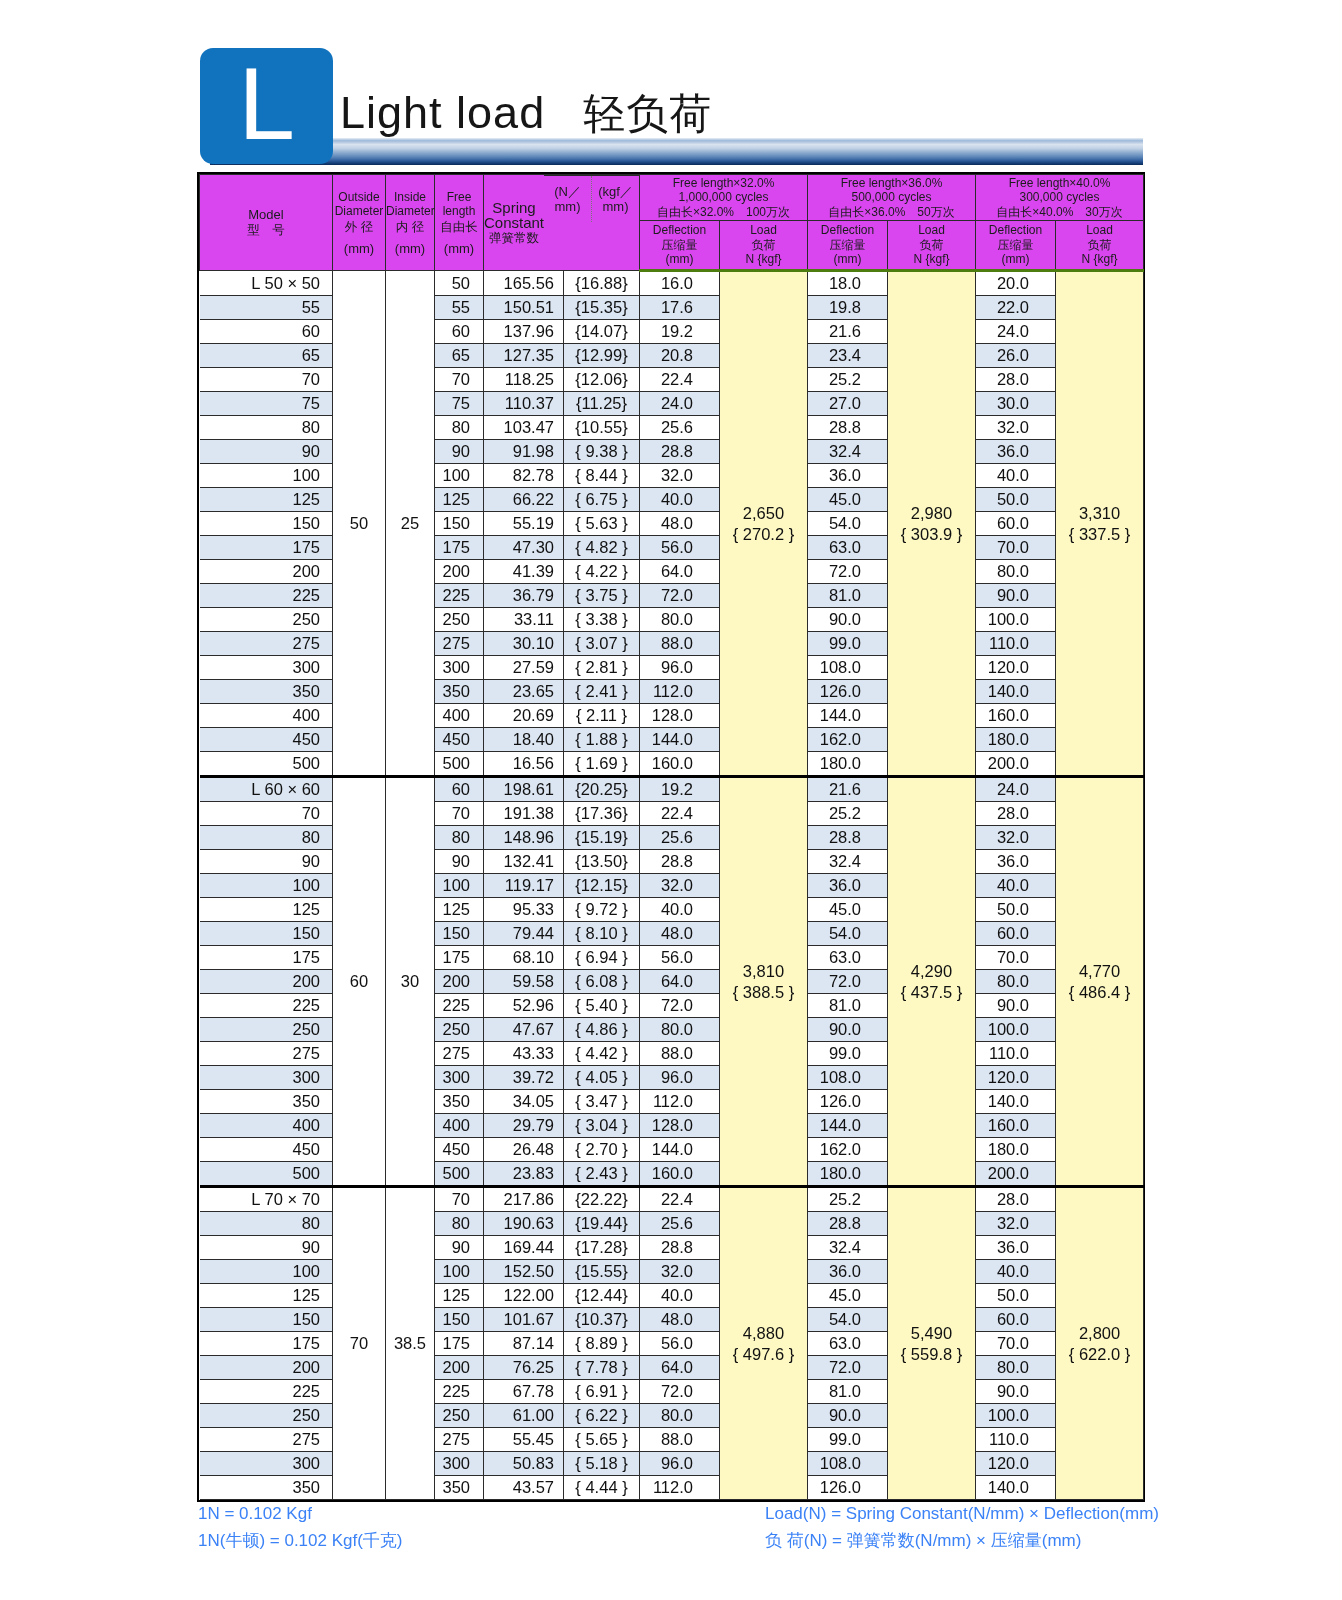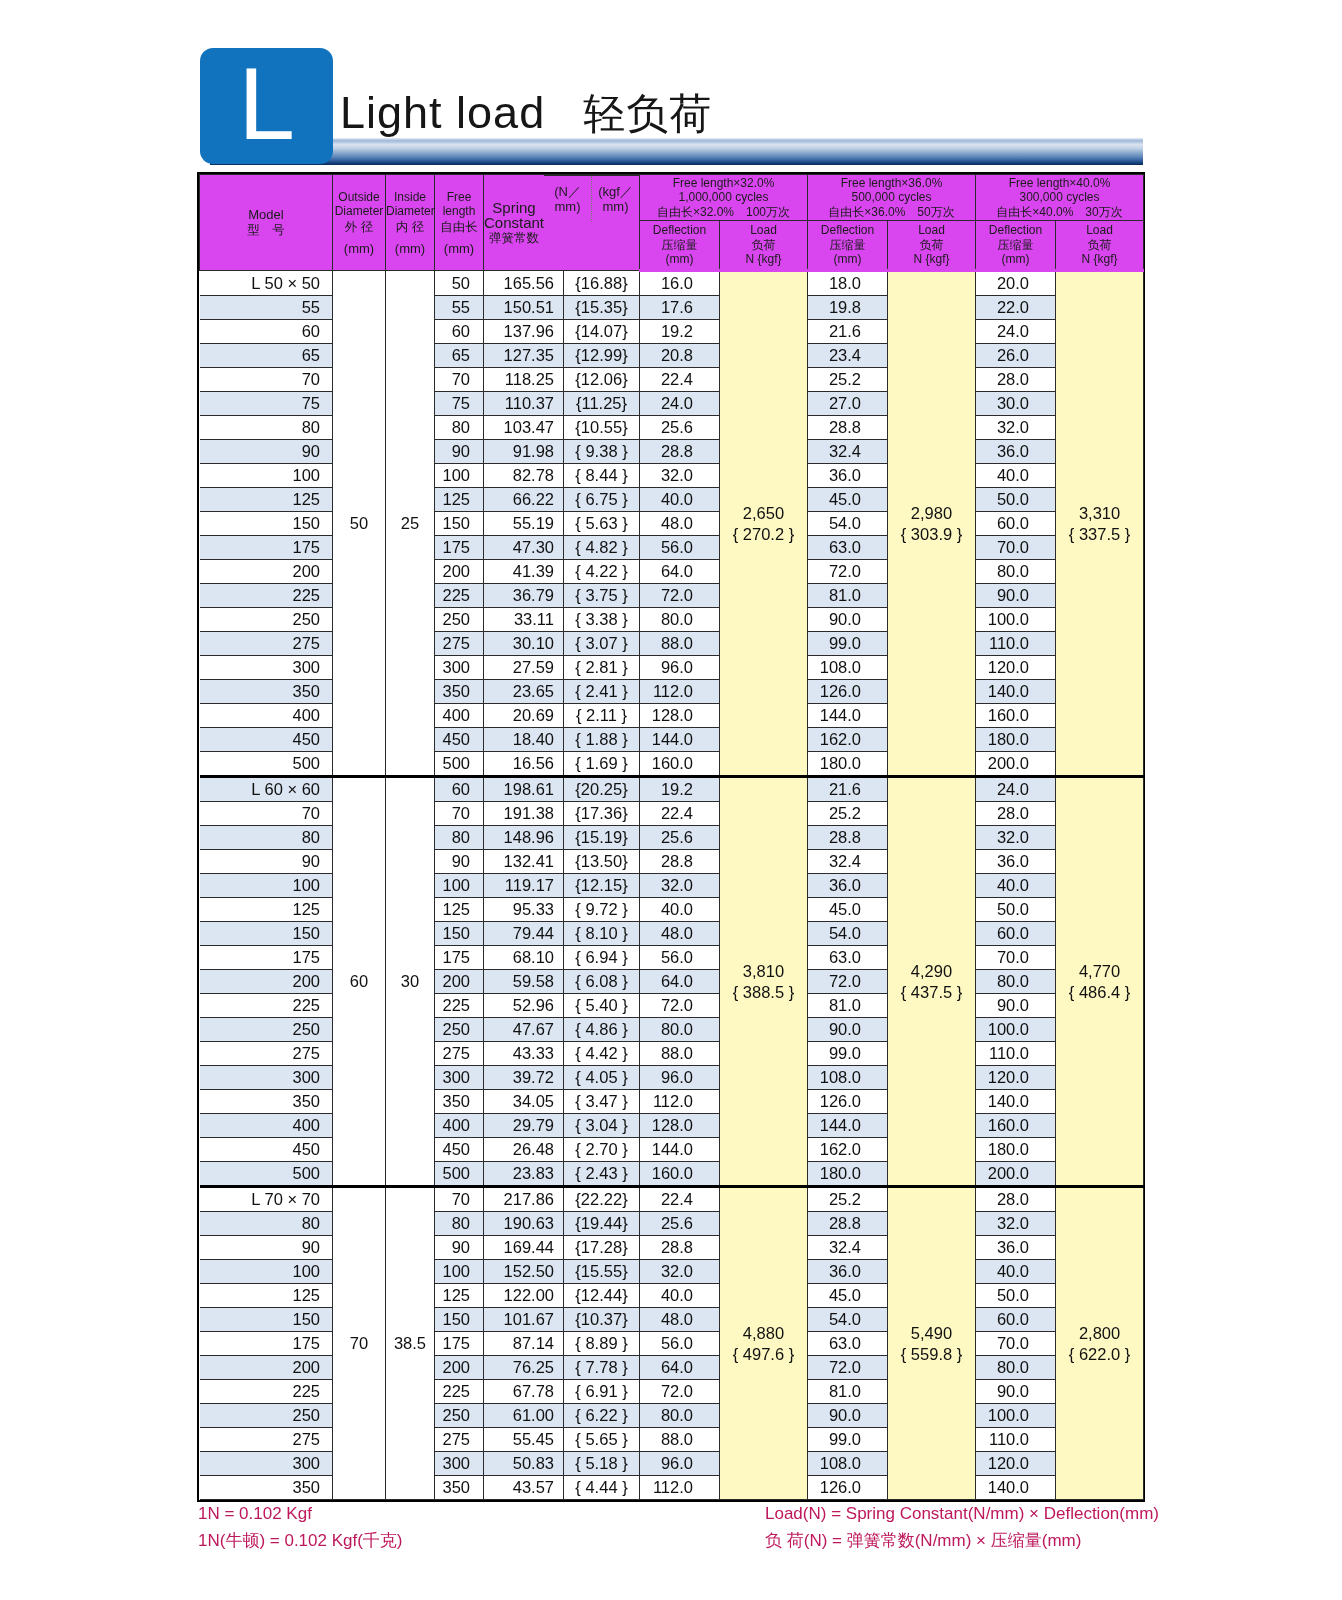--- a/index.html
+++ b/index.html
@@ -44,21 +44,21 @@
   thead th {
     background:#d946ef; font-weight:400; text-align:center;
     vertical-align:middle; padding:0; color:#1c1c1c;
   }
   thead .en  { font-size:13px; line-height:15px; }
   thead .zh  { font-size:12.5px; line-height:16px; }
   thead .unit{ font-size:13px; line-height:15px; }
   thead .small { font-size:12px; line-height:14.5px; }
   th.group-head { height:46px; }
   tr.subhead th { height:50px; }
-  thead tr:last-child th { border-bottom:3px solid #d946ef; }
+  thead tr:last-child th { border-bottom:3px solid #4d7c0f; }
 
   
   th.sc-cell { padding:0; height:96px; }
   .sc-inner { display:flex; flex-direction:row; height:100%; }
   .sc-title { flex:1; display:flex; flex-direction:column; justify-content:center; }
   .sc-units { display:flex; height:47px; border-top:1px solid #2b2b2b; }
   .sc-units span { flex:1; display:flex; align-items:center; justify-content:center; }
   .sc-units span + span { border-left:1px dotted #777; }
 
   
@@ -76,21 +76,21 @@
   tbody td.c-d  { text-align:right; padding-right:26px; }
   tbody td.c-load { text-align:center; background:#fef9c3; font-size:16.5px; line-height:21px; }
   tr.alt td.stripe { background:#dce6f3; }
   tr td.stripe { background:#ffffff; }
   tr.alt td.stripe { background:#dce6f3; }
   tr.group-start td { border-top:3px solid #000; }
 
   
   .footnote {
     position:absolute; top:1500px; font-size:17px; line-height:27px;
-    color:#be185d; white-space:nowrap;
+    color:#3b82f6; white-space:nowrap;
   }
   .footnote.left  { left:198px; }
   .footnote.right { left:765px; }
 </style>
 </head>
 <body>
 
 <div class="title-bar"></div>
 <div class="badge">
   <span class="badge-letter">L</span>

